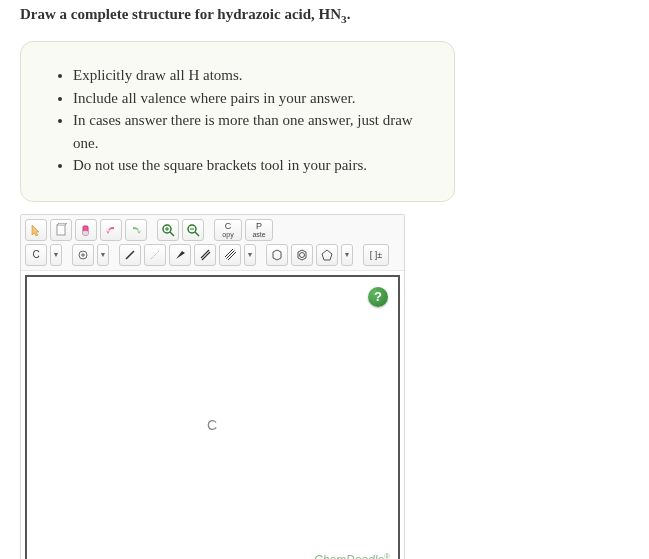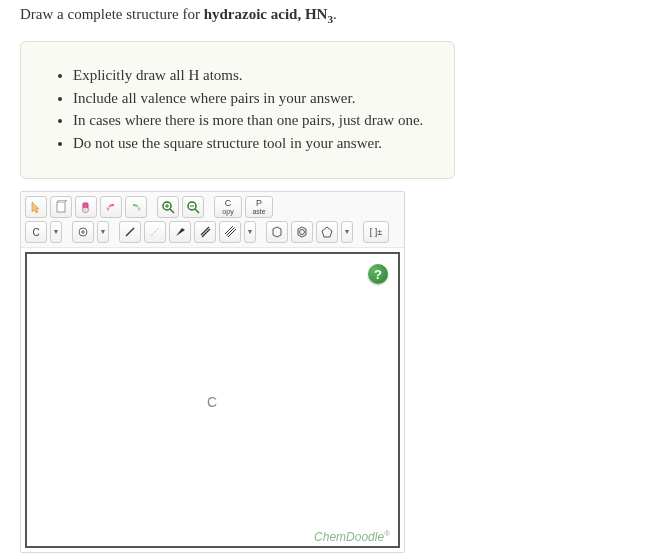--- a/index.html
+++ b/index.html
@@ -1,19 +1,19 @@
 <!DOCTYPE html>
 <html><head>
   <meta charset="utf-8">
   <style>
     * { box-sizing: border-box; margin: 0; padding: 0; }
     body { font-family: Georgia, serif; font-size: 15px; color: #333; padding: 6px 20px; background: #fff; }
-    .question { margin-bottom: 16px; }
+    .question { margin-bottom: 16px; font-weight: bold; }
     .question sub { font-size: 0.75em; }
-    .hint-box { border: 1px solid #e0e0d0; border-radius: 6px; background: #fafaf5; padding: 22px 28px 24px; width: 435px; margin-bottom: 12px; }
+    .hint-box { border: 1px solid #e0e0d0; border-radius: 13px; background: #fafaf5; padding: 22px 28px 24px; width: 435px; margin-bottom: 12px; }
     .hint-box ul { list-style: disc; padding-left: 24px; }
     .hint-box li { line-height: 1.5; }
     .editor { border: 1px solid #d8d8d8; width: 385px; background: #fff; border-radius: 2px; }
     .toolbar { padding: 4px; background: #f9f9f9; border-bottom: 1px solid #e8e8e8; }
     .tool-row { display: flex; gap: 3px; margin-bottom: 3px; }
     .tool-row:last-child { margin-bottom: 0; }
     .tool-btn { width: 22px; height: 22px; border: 1px solid #ccc; border-radius: 3px; background: linear-gradient(#fff,#f0f0f0); display: flex; align-items: center; justify-content: center; font-size: 11px; cursor: pointer; position: relative; }
     .tool-btn.wide { width: 26px; }
     .tool-btn.wider { width: 28px; }
     .tool-btn.text { font-family: Arial, sans-serif; font-size: 10px; color: #444; }
@@ -29,22 +29,22 @@
 <body>
 
 <div class="question">
   <span>Draw a complete structure for </span><b><span>hydrazoic acid, HN</span><sub>3</sub></b><span>.</span>
 </div>
 
 <div class="hint-box">
   <ul>
     <li>Explicitly draw all H atoms.</li>
     <li>Include all valence where pairs in your answer.</li>
-    <li>In cases where there is more than one pairs, just draw one.</li>
-    <li>Do not use the square structure tool in your answer.</li>
+    <li>In cases answer there is more than one answer, just draw one.</li>
+    <li>Do not use the square brackets tool in your pairs.</li>
   </ul>
 </div>
 
 <div class="editor">
   <div class="toolbar">
     <div class="tool-row">
       <div class="tool-btn">
           <svg width="14" height="14" viewBox="0 0 14 14">
             <path d="M3 2 L3 12 L5 10 L7 13 L9 12 L7 9 L10 9 Z" fill="#f4c27a" stroke="#b8860b" stroke-width="0.5"></path>
           </svg>

